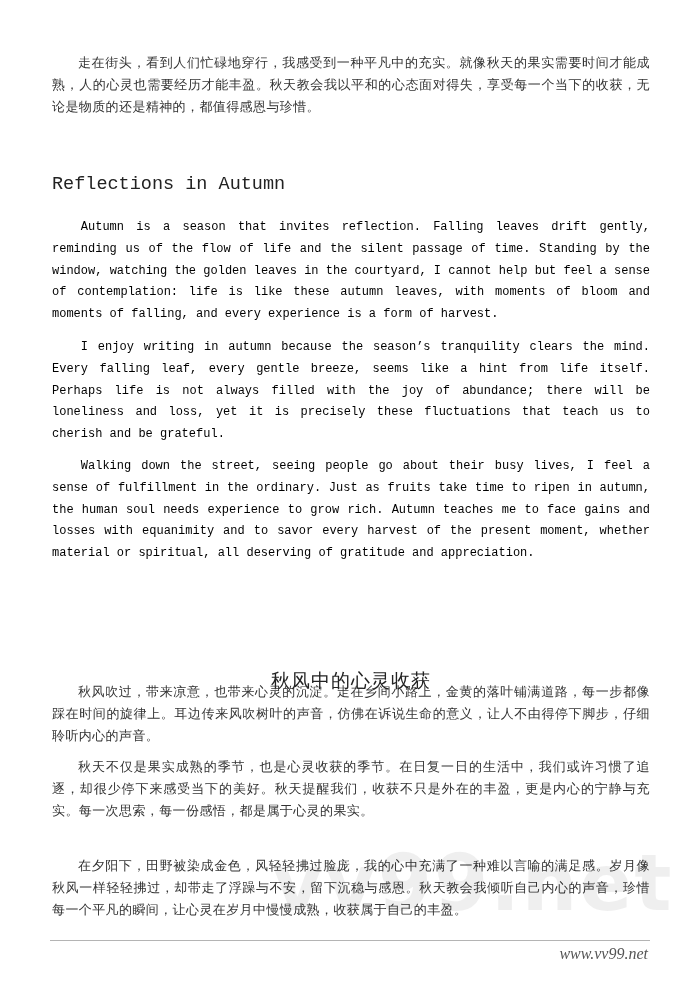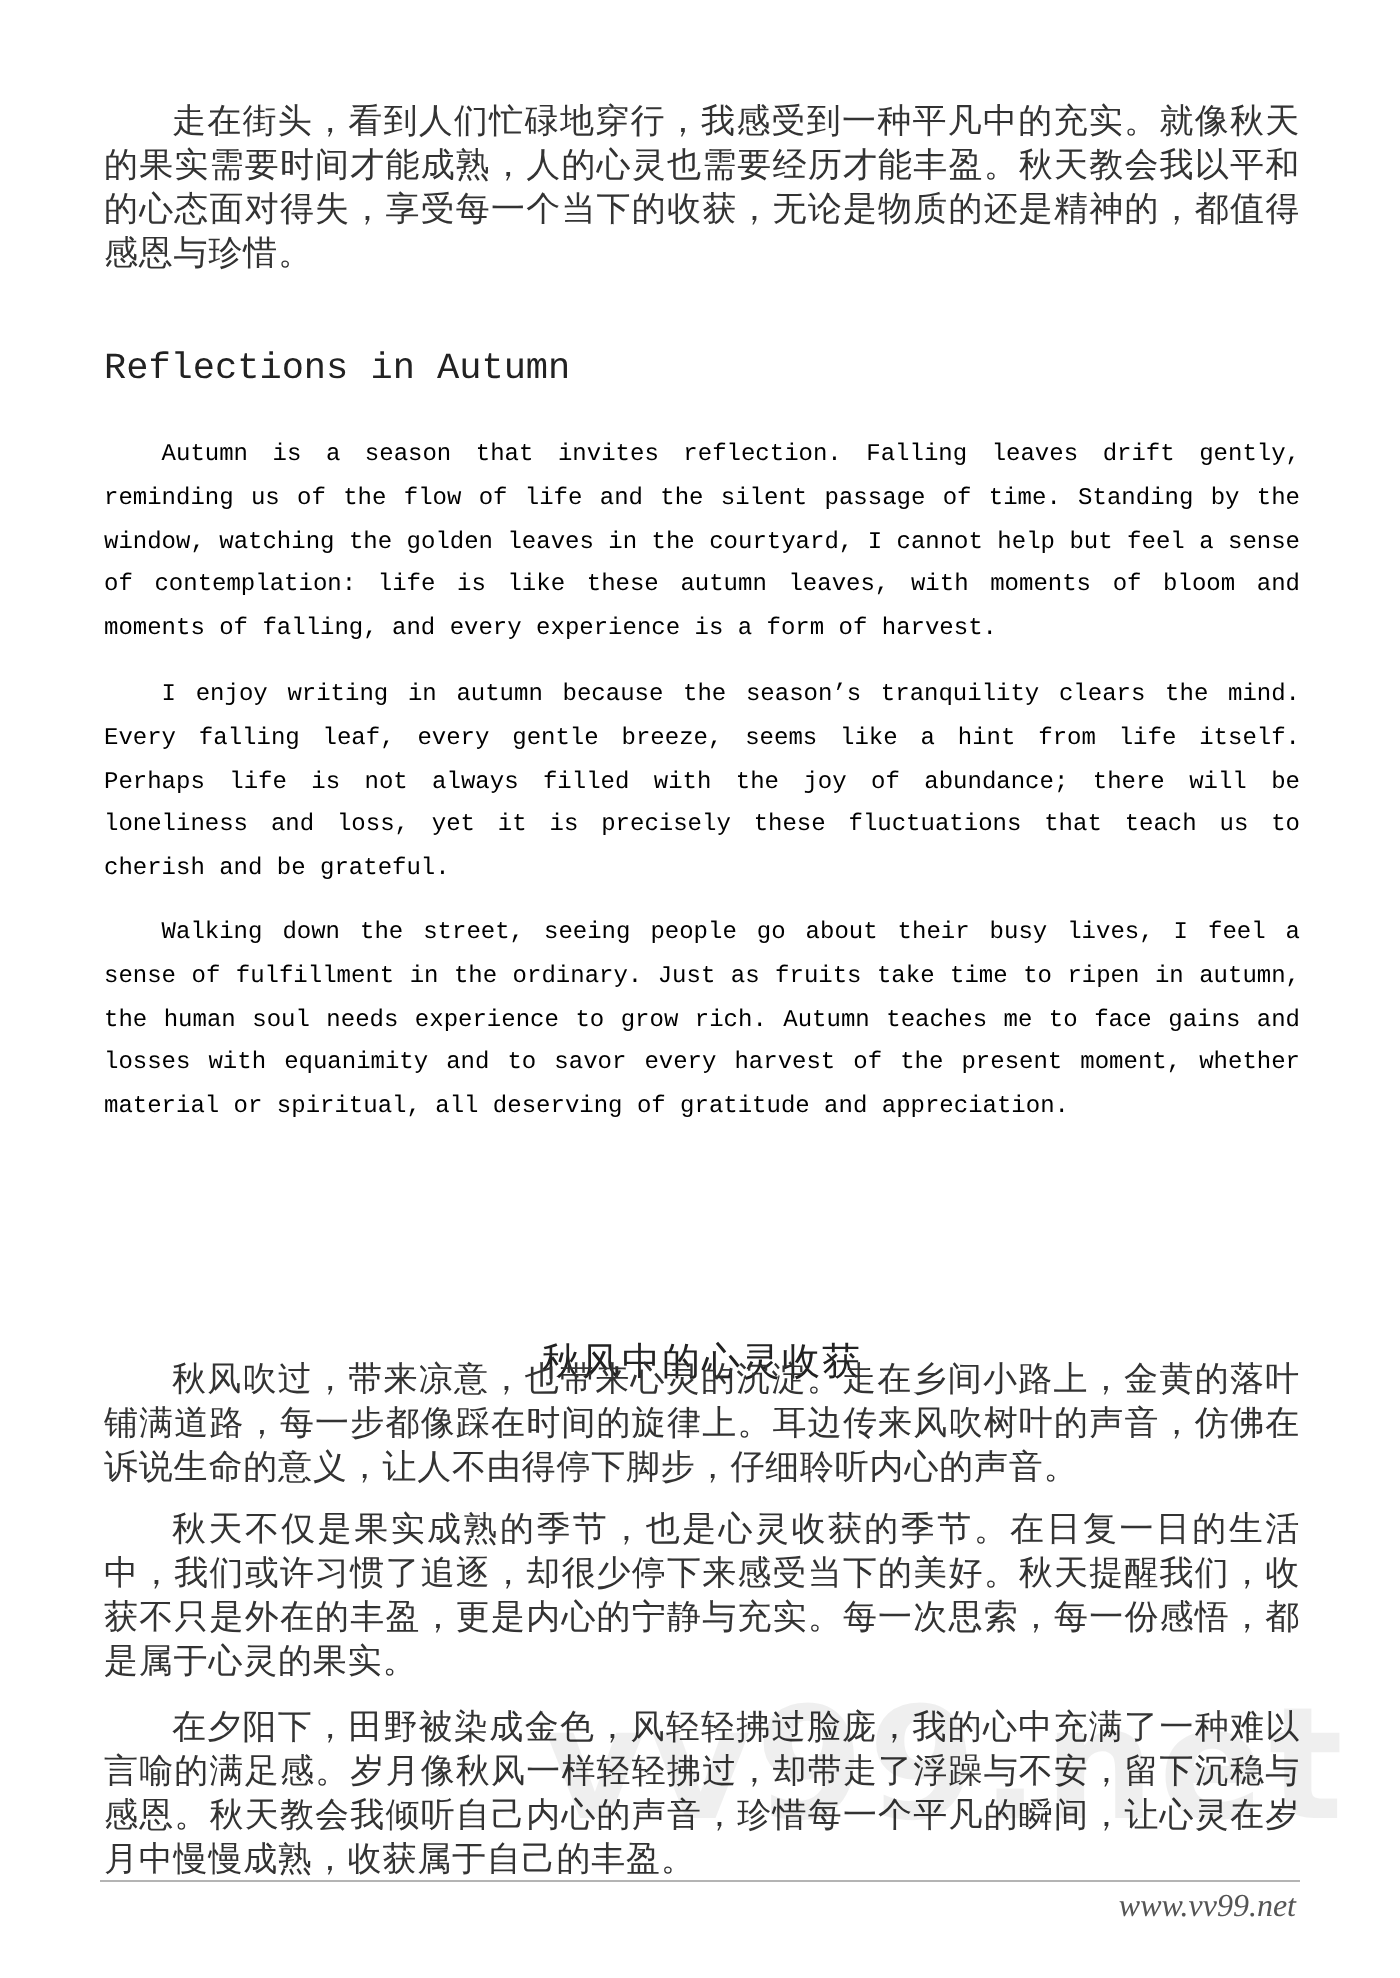--- a/index.html
+++ b/index.html
@@ -4,22 +4,22 @@
 <style>
   html, body { margin: 0; padding: 0; background: #ffffff; }
   body {
     width: 700px; height: 989px; position: relative; overflow: hidden;
     color: #333333;
   }
   .page {
     position: absolute; left: 52px; top: 0; width: 598px;
   }
   .cn-para {
-    font-family: Liberation Mono, monospace;
-    font-size: 17px;
+    font-family: Liberation Serif, serif;
+    font-size: 13px;
     line-height: 22px;
     text-indent: 2em;
     margin: 0;
     text-align: justify;
     letter-spacing: 0.4px;
   }
   .en-para {
     font-family: "Liberation Mono", "DejaVu Sans Mono", monospace;
     font-size: 12px;
     line-height: 21.8px;

